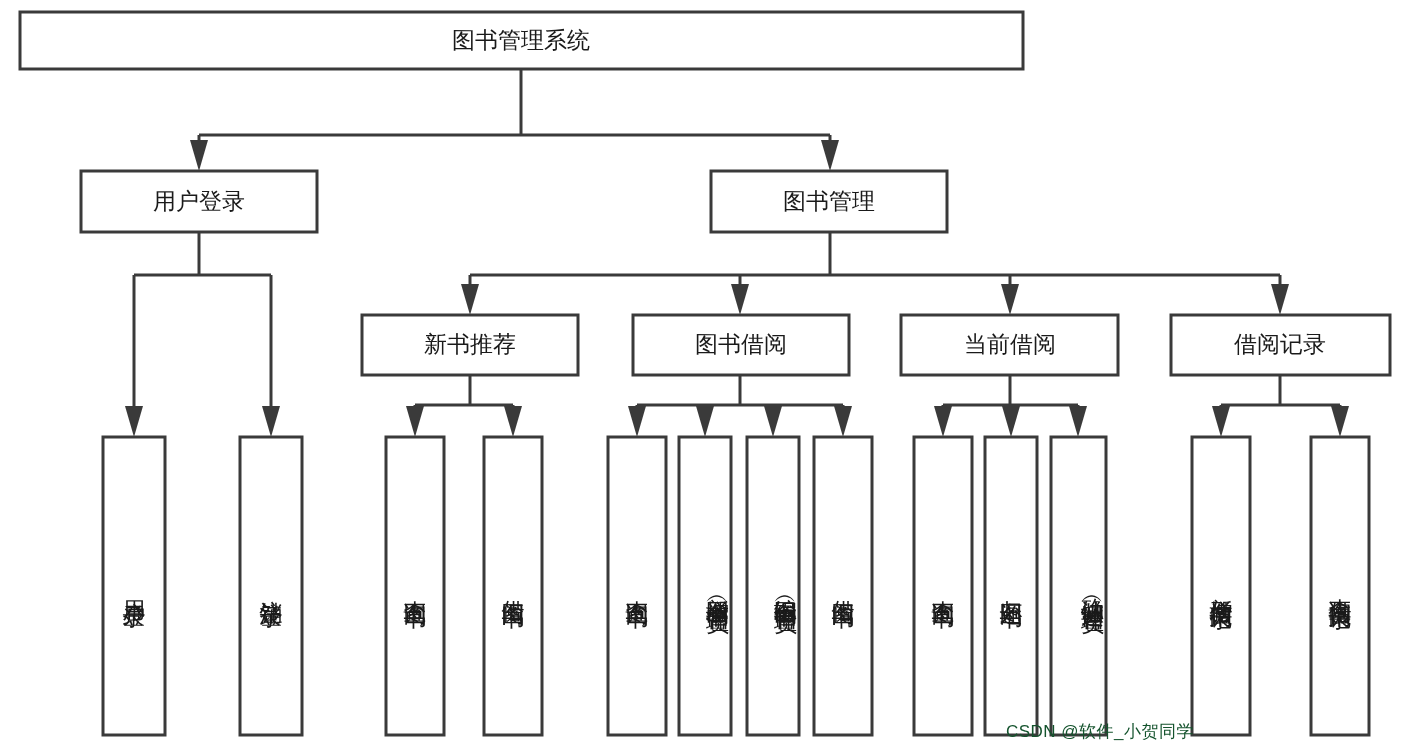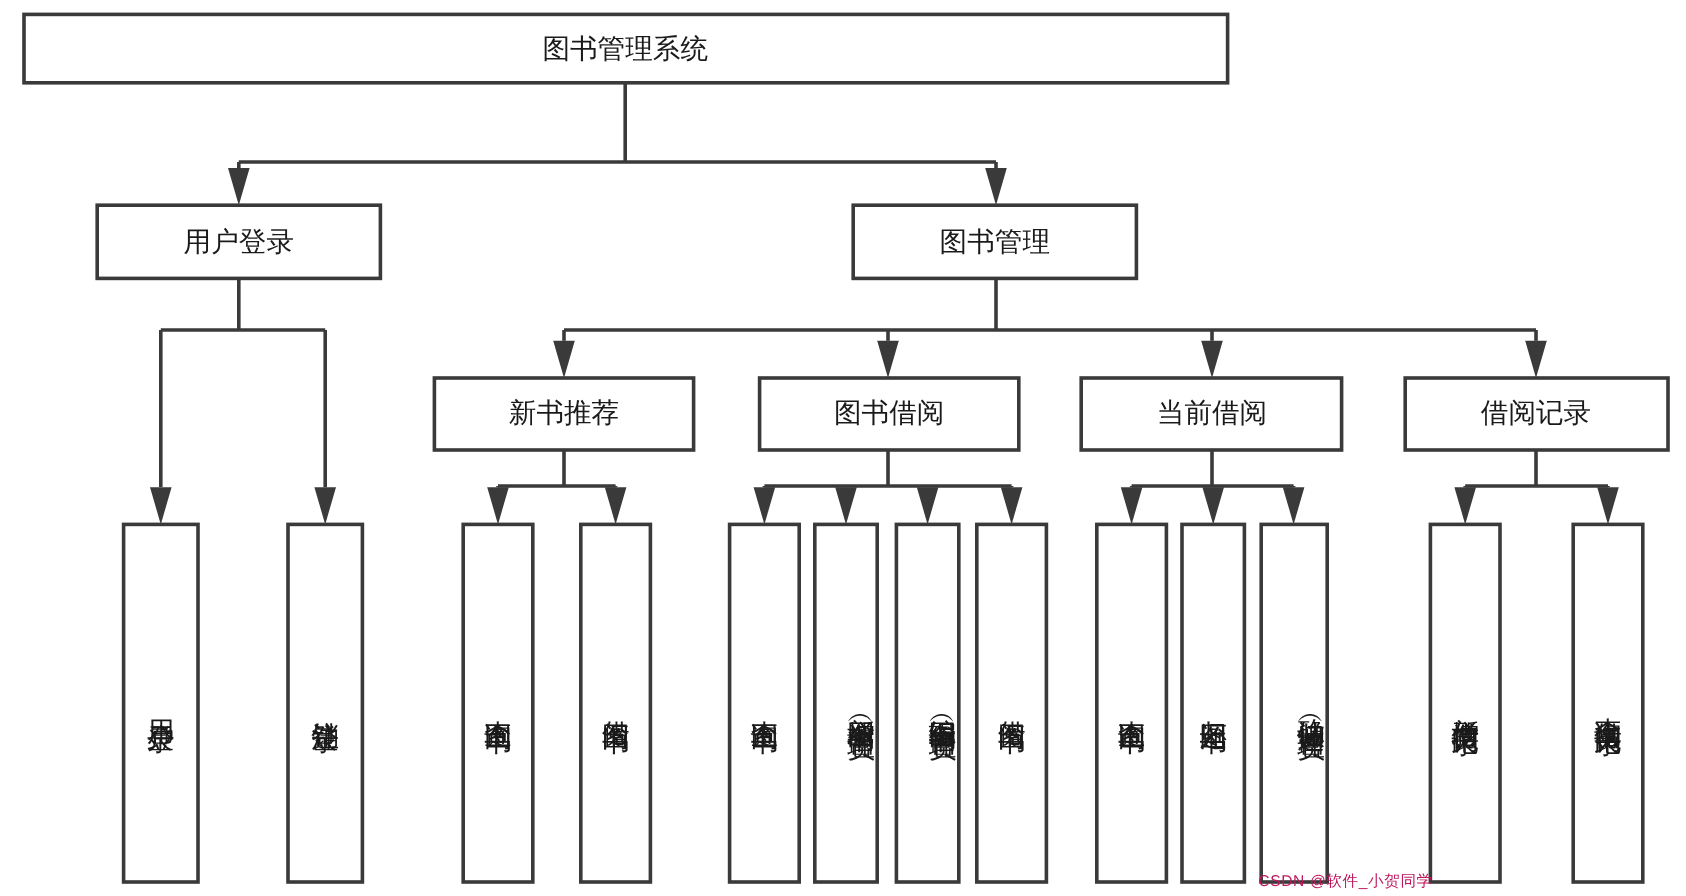--- a/index.html
+++ b/index.html
@@ -64,22 +64,22 @@
     pointer-events: none;
   }
   .vlabel-mid {
     align-items: center;
   }
   .watermark {
     position: absolute;
     right: 12px;
     bottom: 4px;
     font-family: "Liberation Sans", "DejaVu Sans", sans-serif;
-    font-size: 13px;
-    color: #be185d;
+    font-size: 17px;
+    color: #14532d;
     letter-spacing: 0.5px;
     white-space: nowrap;
   }
 </style>
 </head>
 <body>
 
 <div id="diagram-root">
 
   <svg class="diagram" viewBox="0 0 1405 747" xmlns="http://www.w3.org/2000/svg">

